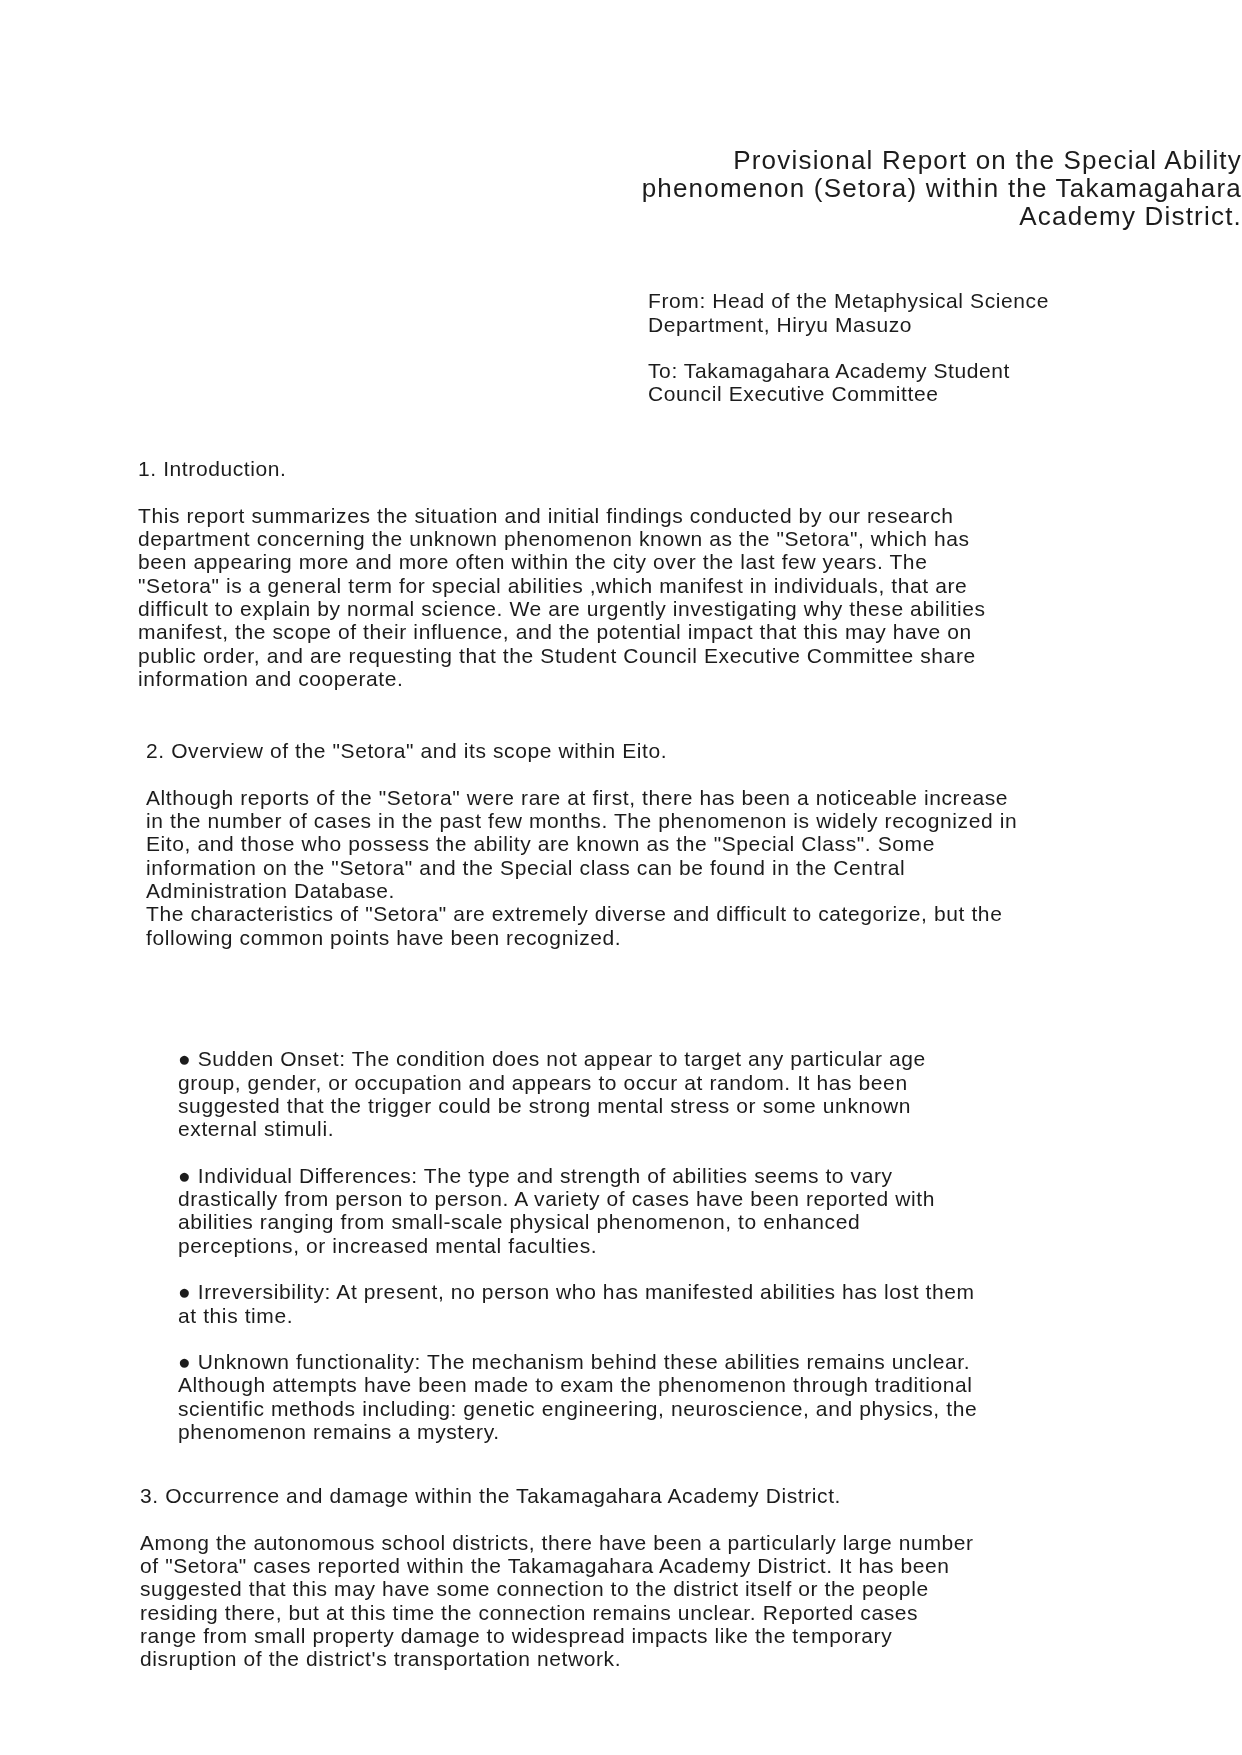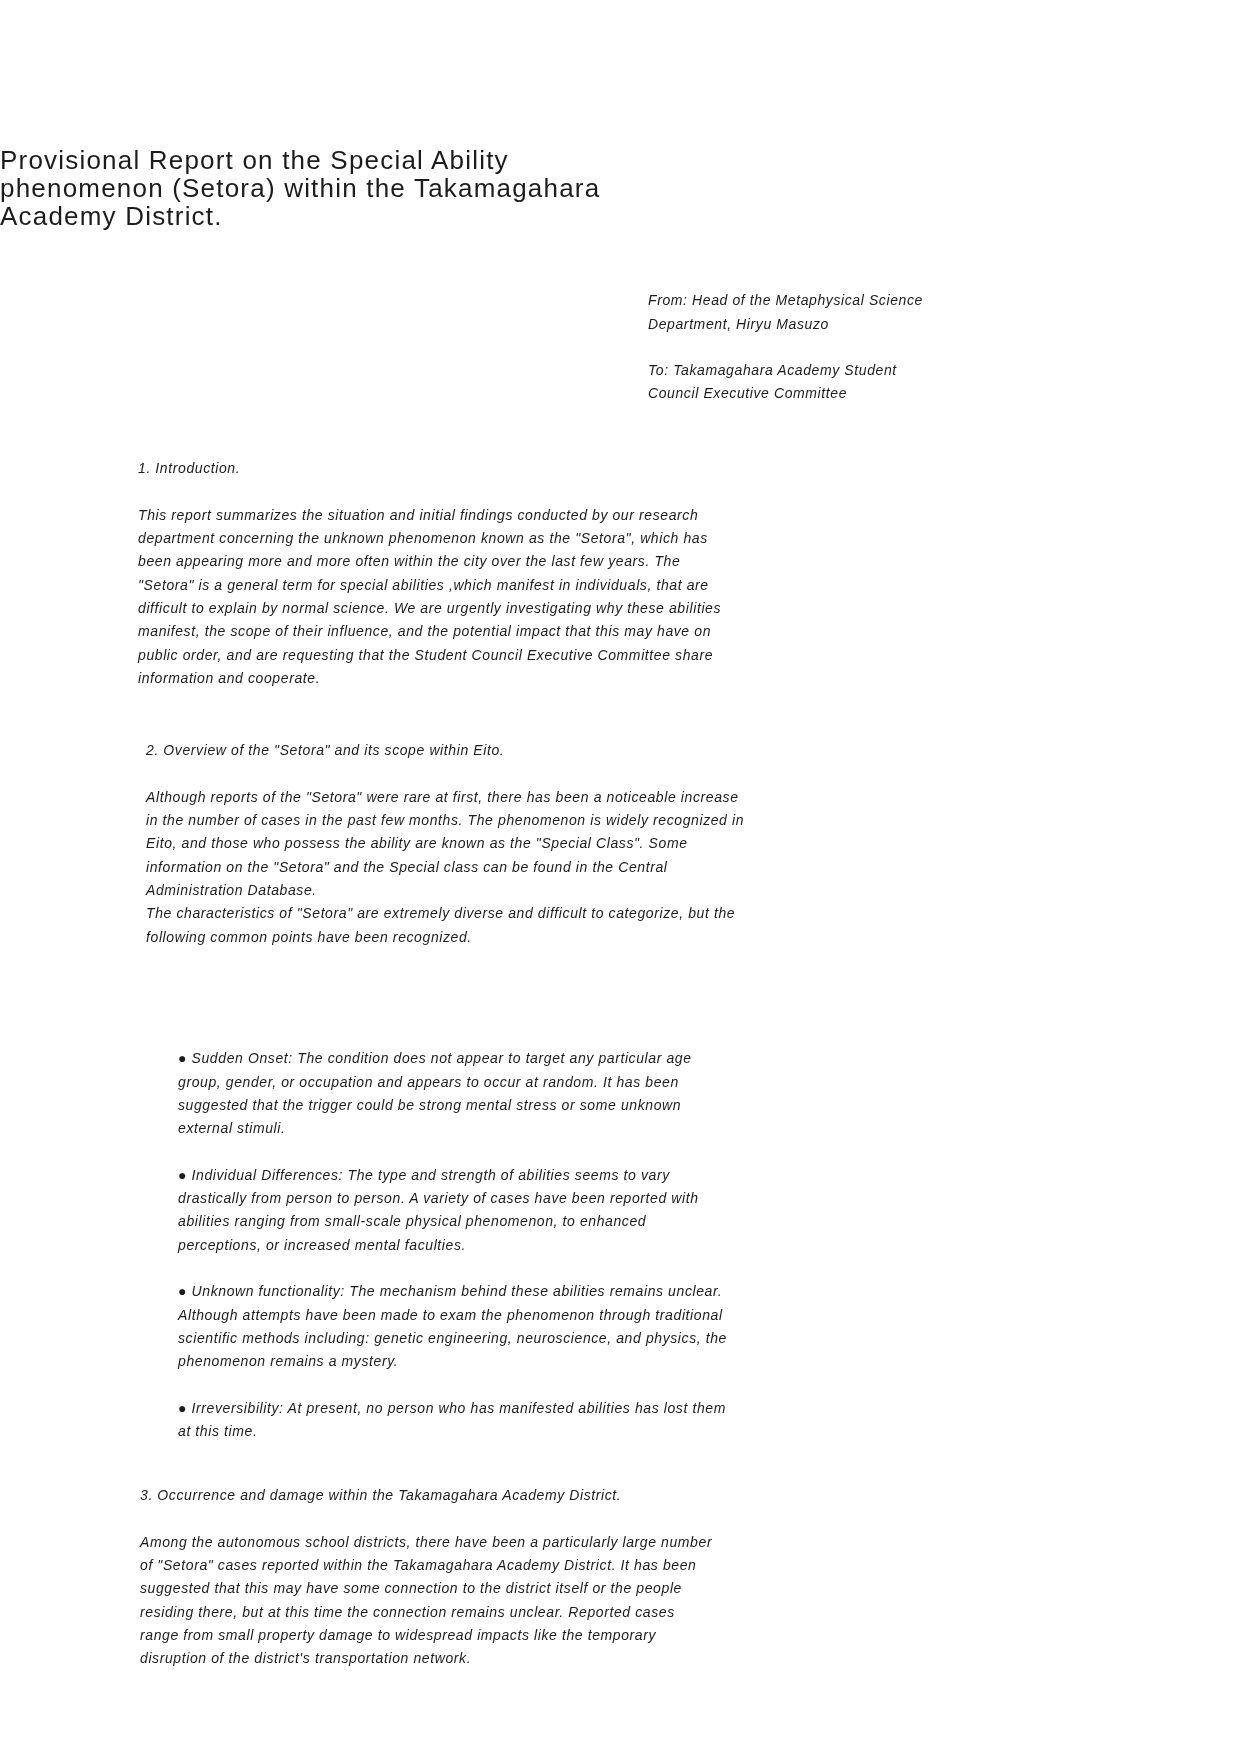--- a/index.html
+++ b/index.html
@@ -11,33 +11,32 @@
     position: relative;
     width: 1242px;
     height: 1755px;
     background: #ffffff;
     overflow: hidden;
     font-family: "Liberation Sans", sans-serif;
     color: #1c1c1c;
   }
   .txt {
     position: absolute;
-    font-size: 14px;
+    font-size: 21px;
     line-height: 23.3px;
     letter-spacing: 0.6px;
     white-space: pre-line;
     font-weight: 500;
-    font-style: italic;
   }
   #doc-title {
     position: absolute;
     top: 146px;
     left: 0;
     width: 1242px;
-    text-align: left;
+    text-align: right;
     font-size: 26px;
     line-height: 28px;
     letter-spacing: 1.2px;
     white-space: pre-line;
     font-weight: 500;
   }
   #meta-block { top: 266px; left: 648px; width: 520px; }
   #section-1  { top: 434px; left: 138px; width: 1010px; }
   #section-2  { top: 716px; left: 146px; width: 1010px; }
   #section-2b { top: 879px; left: 146px; width: 1010px; }
@@ -91,26 +90,26 @@
 
   <div id="bullet-list" class="txt">
     <div class="bullet-item">● Sudden Onset: The condition does not appear to target any particular age
 group, gender, or occupation and appears to occur at random. It has been
 suggested that the trigger could be strong mental stress or some unknown
 external stimuli.</div>
     <div class="bullet-item">● Individual Differences: The type and strength of abilities seems to vary
 drastically from person to person. A variety of cases have been reported with
 abilities ranging from small-scale physical phenomenon, to enhanced
 perceptions, or increased mental faculties.</div>
+    <div class="bullet-item">● Irreversibility: At present, no person who has manifested abilities has lost them
+at this time.</div>
     <div class="bullet-item">● Unknown functionality: The mechanism behind these abilities remains unclear.
 Although attempts have been made to exam the phenomenon through traditional
 scientific methods including: genetic engineering, neuroscience, and physics, the
 phenomenon remains a mystery.</div>
-    <div class="bullet-item">● Irreversibility: At present, no person who has manifested abilities has lost them
-at this time.</div>
   </div>
 
   <div id="section-3" class="txt">
     <div class="heading">3. Occurrence and damage within the Takamagahara Academy District.</div>
     <div class="body-text">Among the autonomous school districts, there have been a particularly large number
 of "Setora" cases reported within the Takamagahara Academy District. It has been
 suggested that this may have some connection to the district itself or the people
 residing there, but at this time the connection remains unclear. Reported cases
 range from small property damage to widespread impacts like the temporary
 disruption of the district's transportation network.</div>

